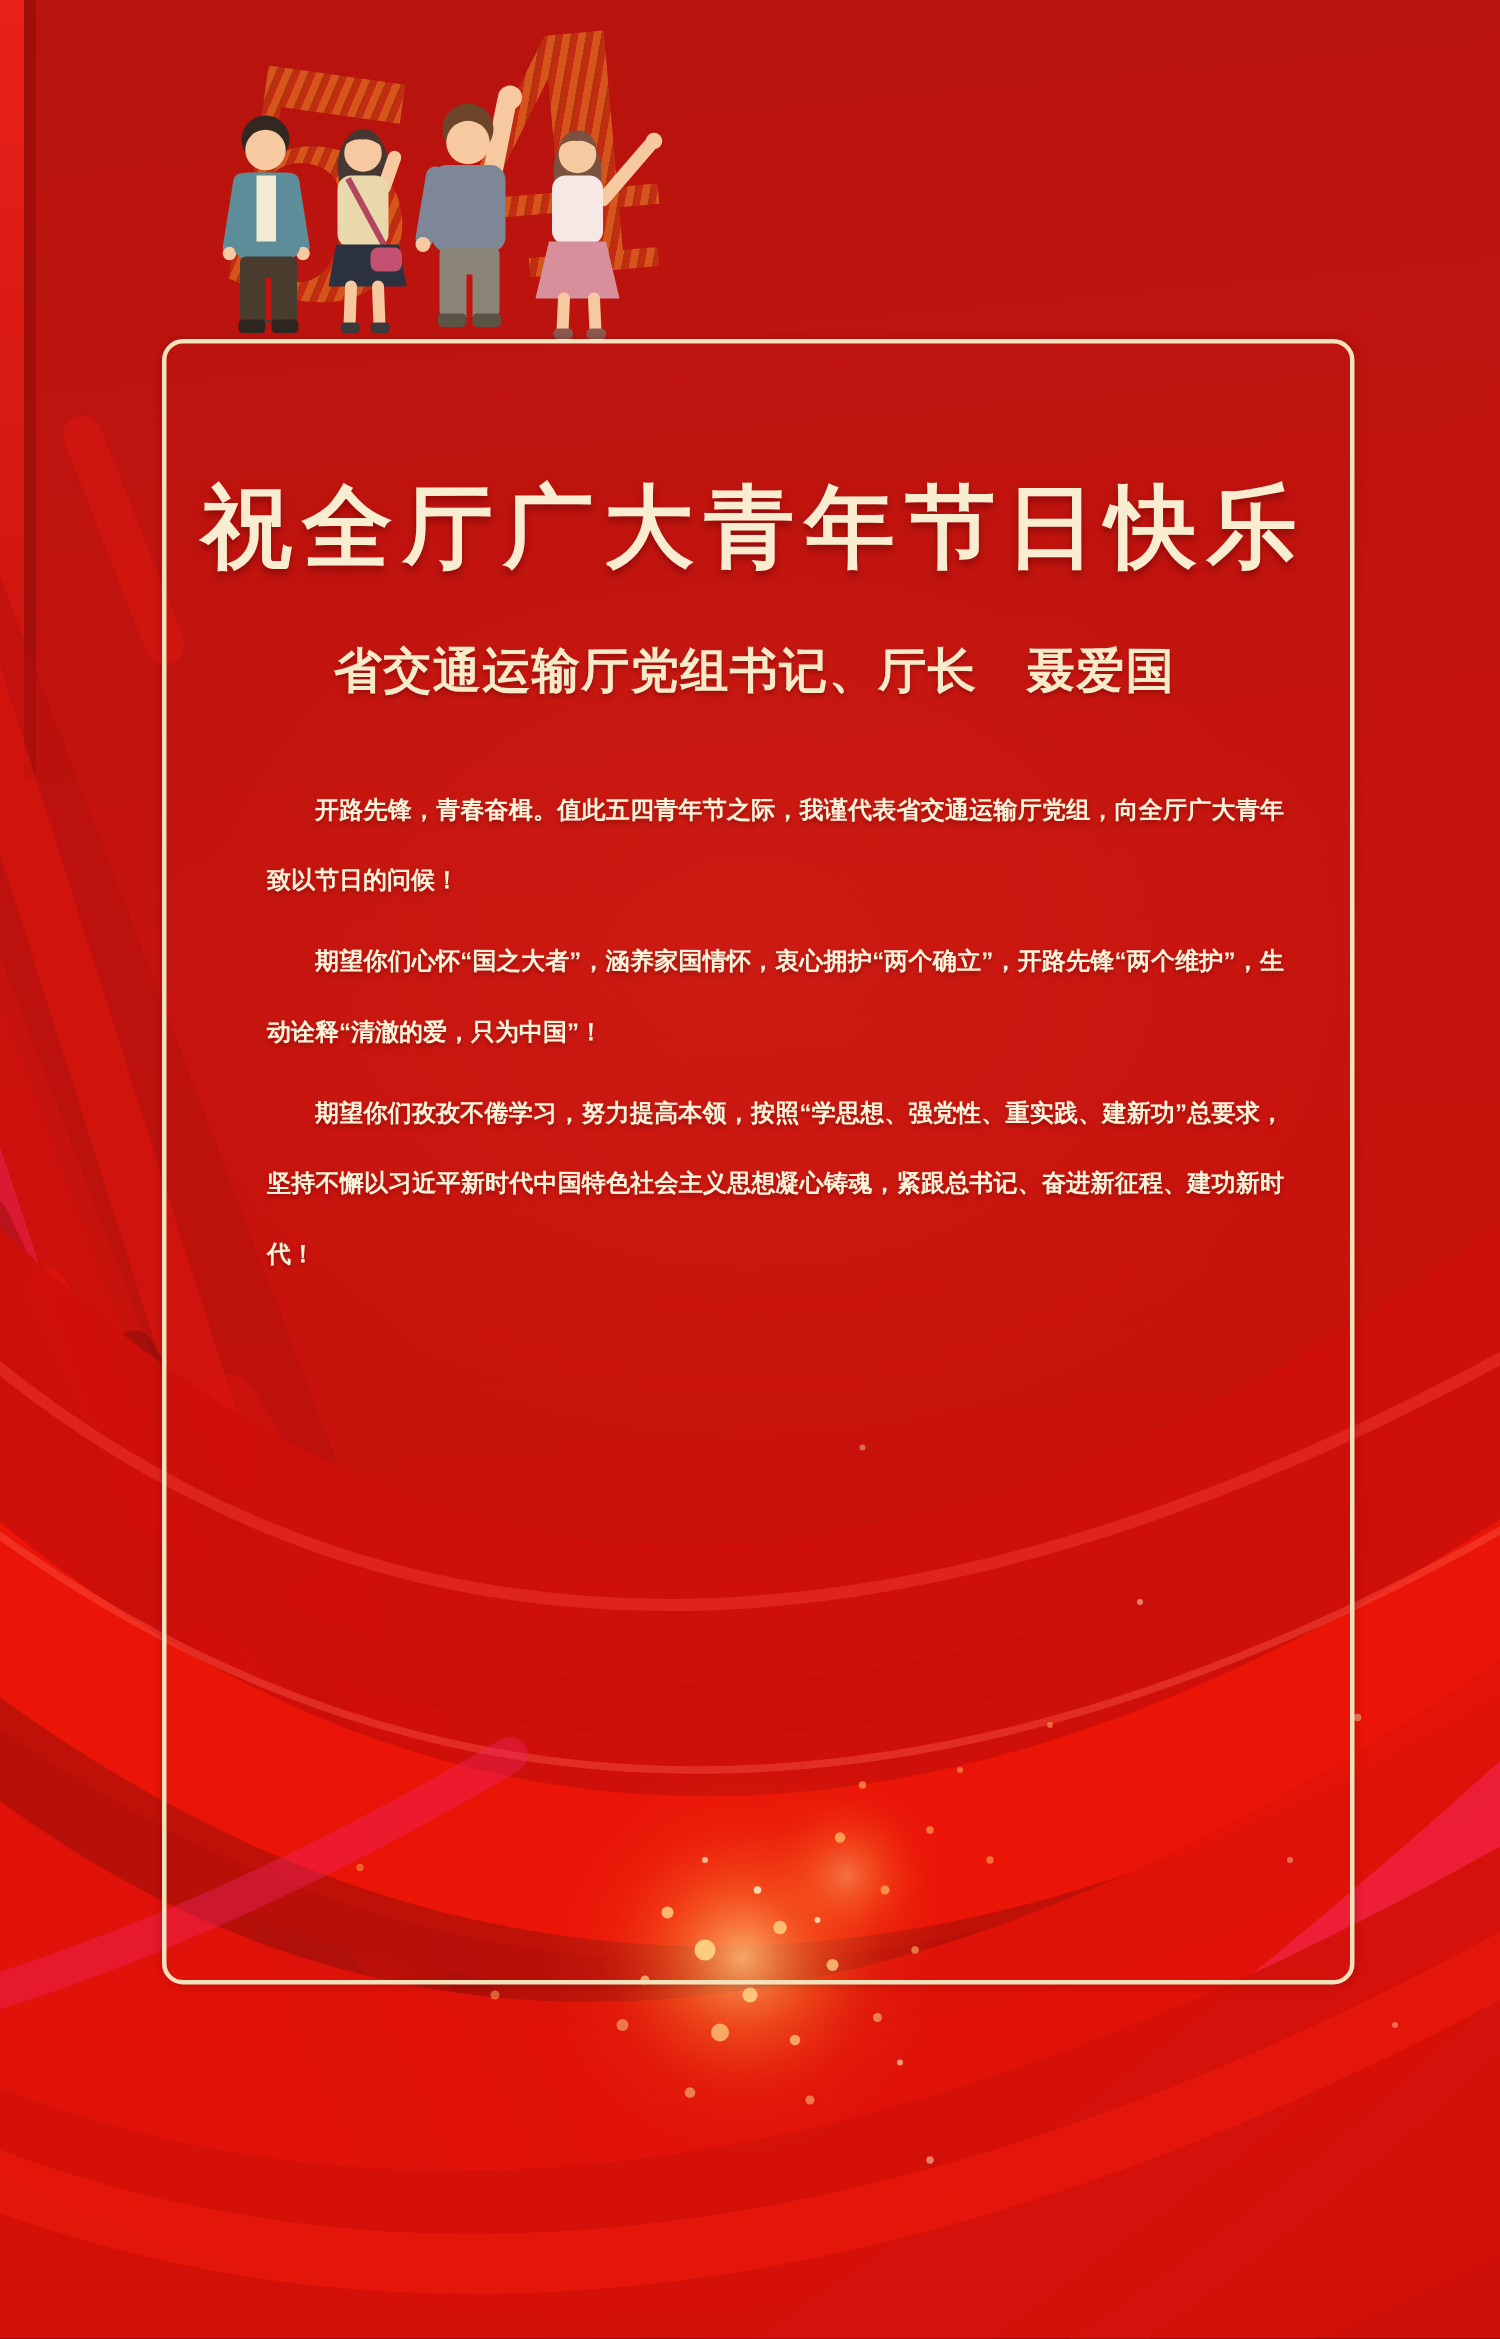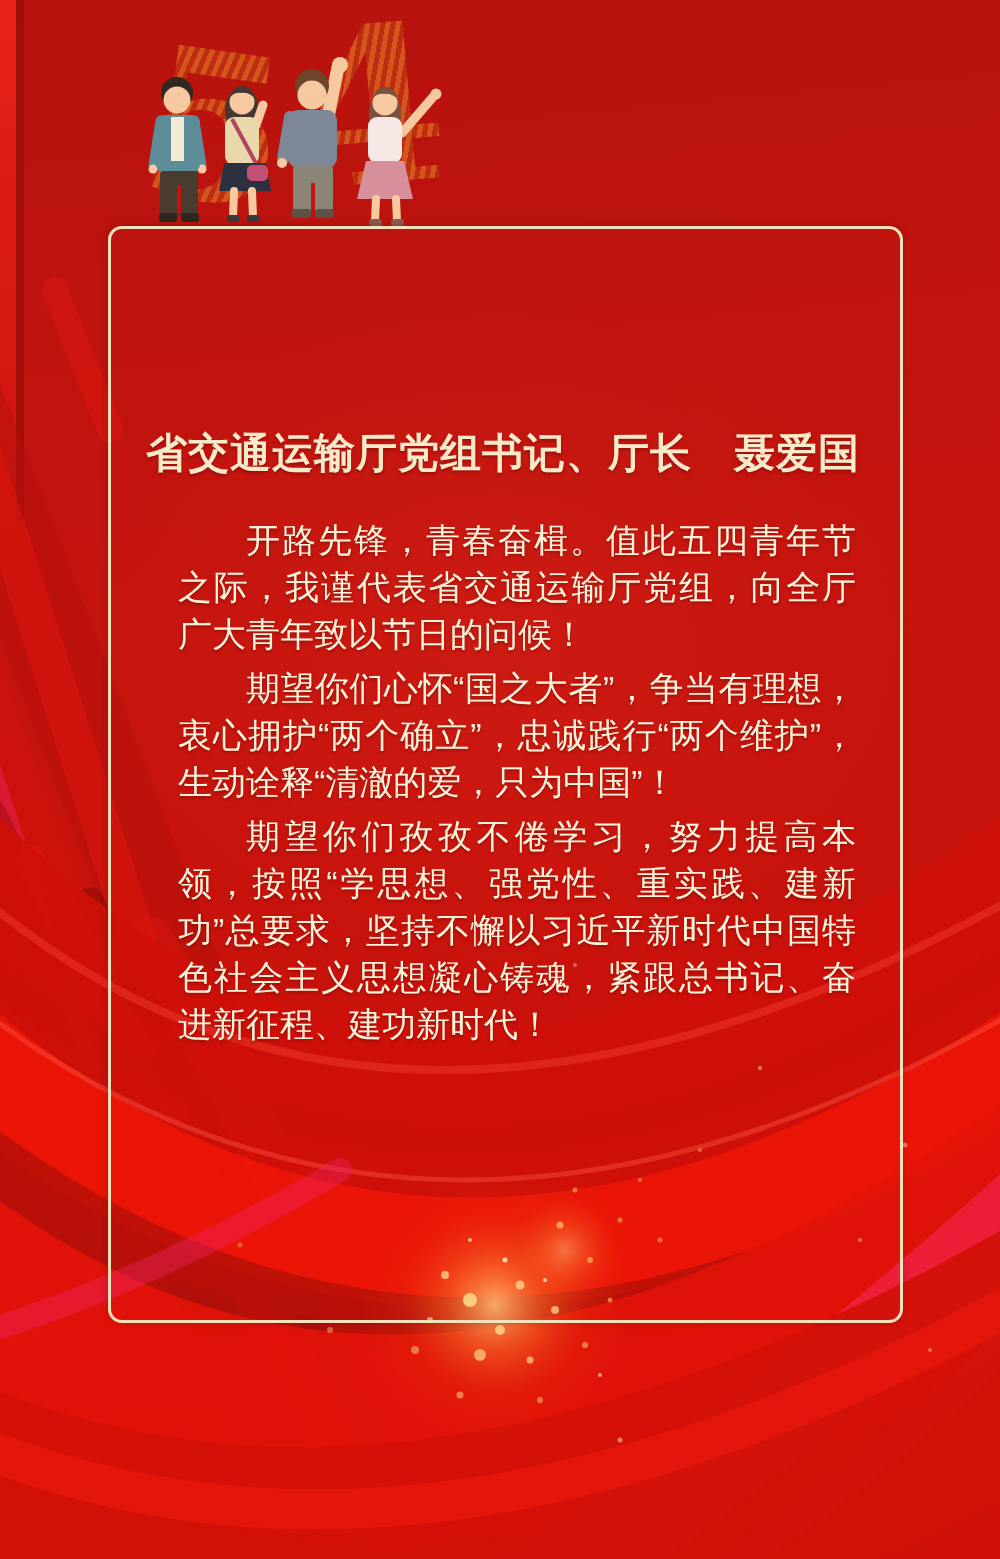--- a/index.html
+++ b/index.html
@@ -30,26 +30,26 @@
 
   
   .content{position:absolute;left:0;top:0;width:1000px;height:1559px;z-index:4;}
   .title{
     position:absolute;left:108px;top:314px;width:790px;margin:0;text-align:center;
     font-family:"DejaVu Serif",serif;font-weight:bold;font-size:60px;line-height:76px;
     letter-spacing:7px;color:#f8edd0;text-shadow:0 3px 5px rgba(90,0,0,.45);
   }
   .byline{
     position:absolute;left:108px;top:426px;width:790px;text-align:center;
-    font-size:41px;font-weight:bold;letter-spacing:1px;color:#f7eac9;
+    font-size:32px;font-weight:bold;letter-spacing:1px;color:#f7eac9;
     text-shadow:0 2px 3px rgba(90,0,0,.4);
   }
   .letter{position:absolute;left:178px;top:517px;width:678px;}
   .letter p{
-    margin:0 0 7px 0;font-size:34px;line-height:47px;font-weight:normal;
+    margin:0 0 7px 0;font-size:16px;line-height:47px;font-weight:bold;
     color:#fbf3da;text-align:justify;text-indent:2em;
     text-shadow:0 2px 3px rgba(90,0,0,.4);
   }
 </style>
 </head>
 <body>
 
 <div class="canvas">
 
   <svg class="bg-svg" viewBox="0 0 1000 1559" preserveAspectRatio="none" aria-hidden="true">
@@ -218,21 +218,22 @@
         <path d="M132 138 L133 164" stroke="#f7c9a0" stroke-width="8" stroke-linecap="round"></path>
         <rect x="107" y="162" width="13" height="7" rx="3" fill="#3a3a3a"></rect>
         <rect x="127" y="162" width="13" height="7" rx="3" fill="#3a3a3a"></rect>
       </g>
     </svg>
   </div>
 
   <div class="frame"></div>
 
   <div class="content">
+    <h1 class="title">祝全厅广大青年节日快乐</h1>
     <div class="byline">省交通运输厅党组书记、厅长　聂爱国</div>
     <section class="letter">
       <p>开路先锋，青春奋楫。值此五四青年节之际，我谨代表省交通运输厅党组，向全厅广大青年致以节日的问候！</p>
-      <p>期望你们心怀“国之大者”，争当有理想，衷心拥护“两个确立”，忠诚践行“两个维护”，生动诠释“清澈的爱，只为中国”！</p>
+      <p>期望你们心怀“国之大者”，涵养家国情怀，衷心拥护“两个确立”，开路先锋“两个维护”，生动诠释“清澈的爱，只为中国”！</p>
       <p>期望你们孜孜不倦学习，努力提高本领，按照“学思想、强党性、重实践、建新功”总要求，坚持不懈以习近平新时代中国特色社会主义思想凝心铸魂，紧跟总书记、奋进新征程、建功新时代！</p>
     </section>
   </div>
 
 </div>
 
 </body></html>

